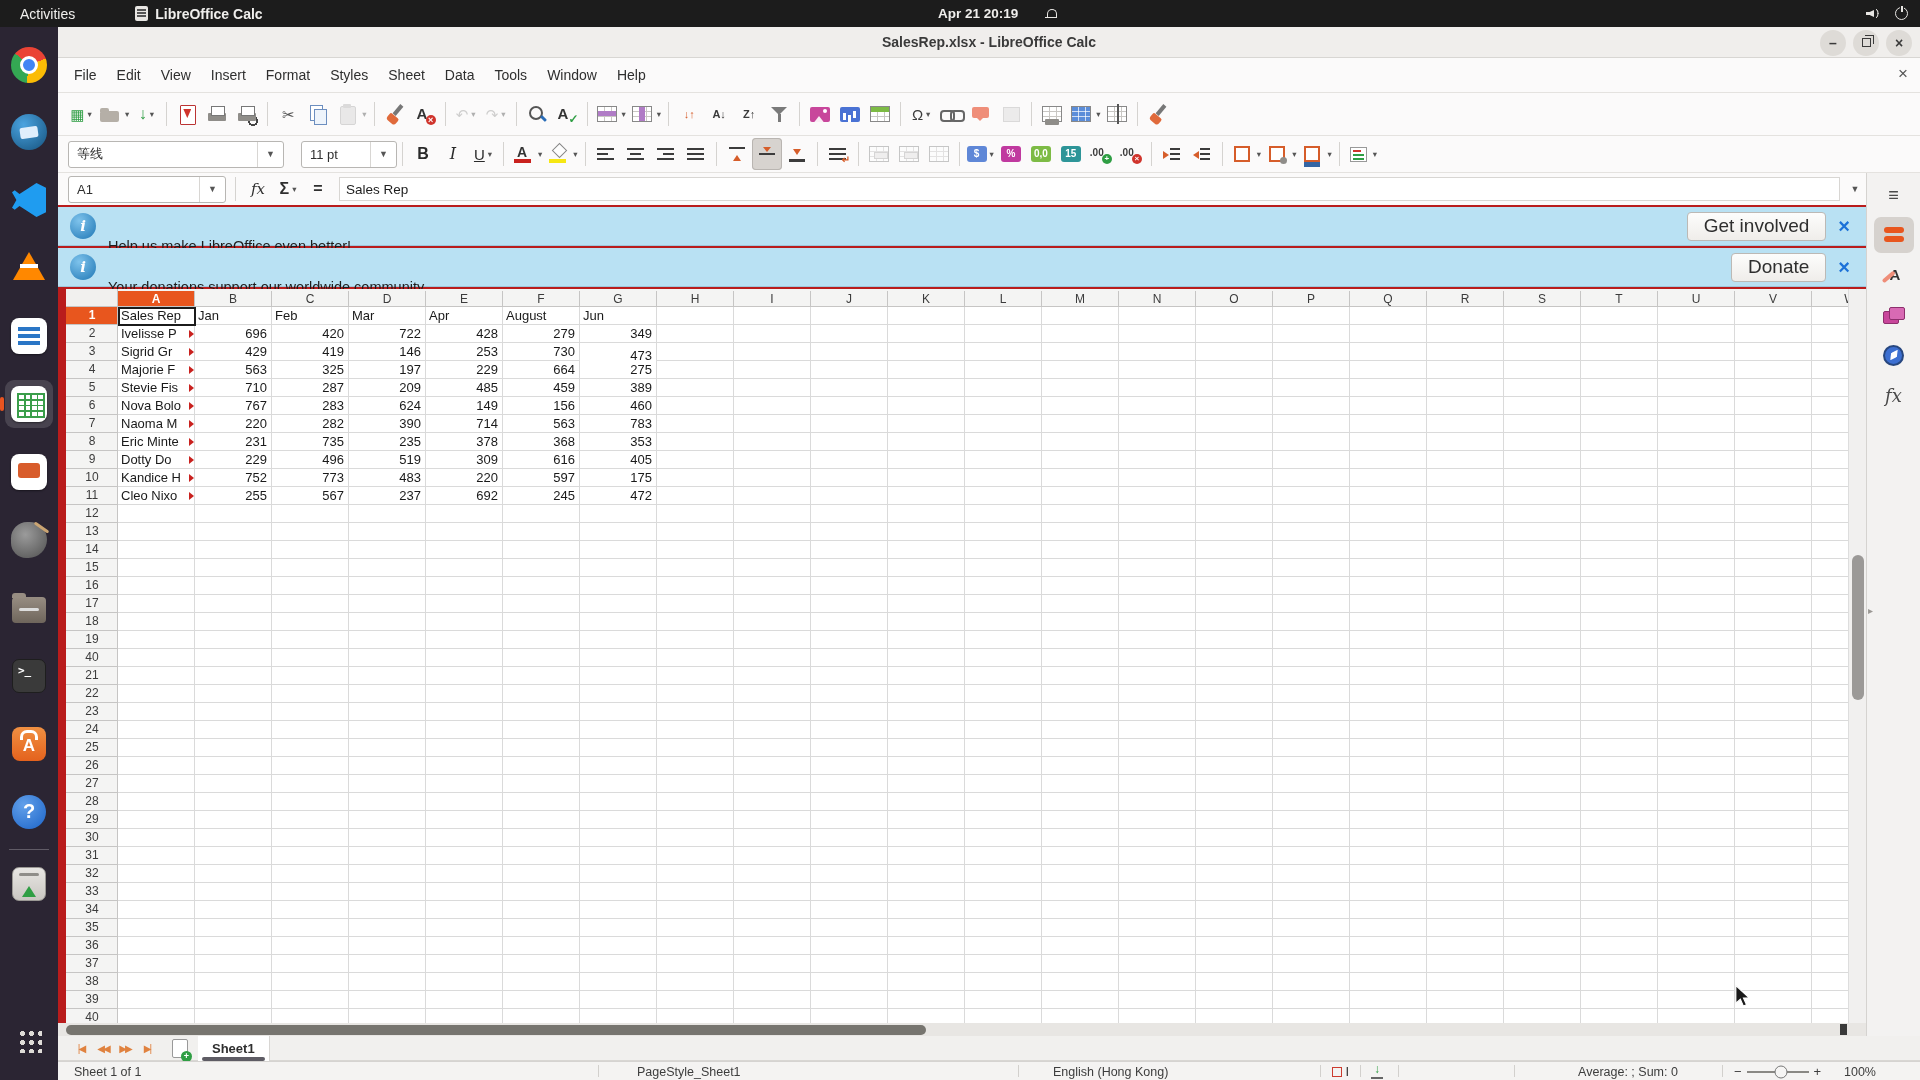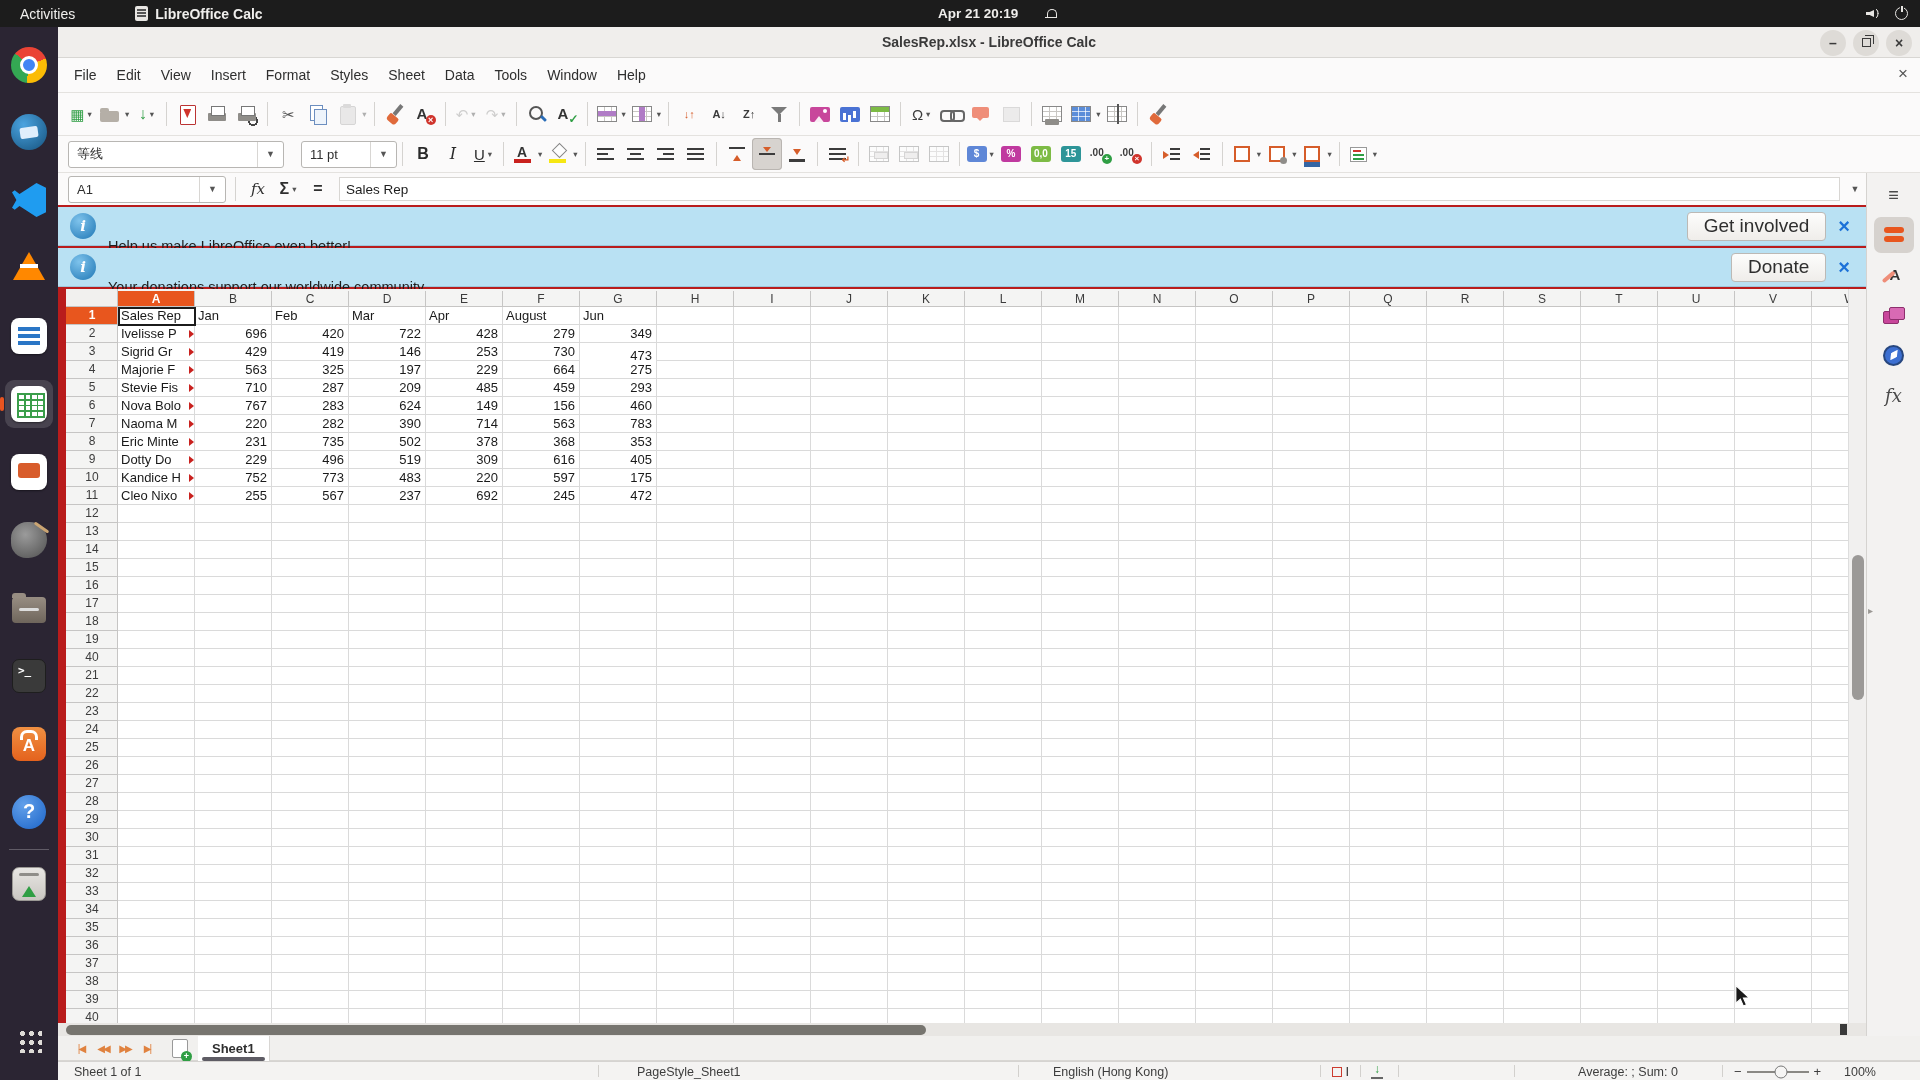--- a/index.html
+++ b/index.html
@@ -676,39 +676,39 @@
       <div class="cell num" style="left: 231px; top: 54px;">197</div>
       <div class="cell num" style="left: 308px; top: 54px;">229</div>
       <div class="cell num" style="left: 385px; top: 54px;">664</div>
       <div class="cell num" style="left: 462px; top: 54px;">275</div>
       <div class="cell txt ovf" style="left: 0px; top: 72px;">Stevie Fis</div>
       <div class="cell num" style="left: 77px; top: 72px;">710</div>
       <div class="cell num" style="left: 154px; top: 72px;">287</div>
       <div class="cell num" style="left: 231px; top: 72px;">209</div>
       <div class="cell num" style="left: 308px; top: 72px;">485</div>
       <div class="cell num" style="left: 385px; top: 72px;">459</div>
-      <div class="cell num" style="left: 462px; top: 72px;">293</div>
+      <div class="cell num" style="left: 462px; top: 72px;">389</div>
       <div class="cell txt ovf" style="left: 0px; top: 90px;">Nova Bolo</div>
       <div class="cell num" style="left: 77px; top: 90px;">767</div>
       <div class="cell num" style="left: 154px; top: 90px;">283</div>
       <div class="cell num" style="left: 231px; top: 90px;">624</div>
       <div class="cell num" style="left: 308px; top: 90px;">149</div>
       <div class="cell num" style="left: 385px; top: 90px;">156</div>
       <div class="cell num" style="left: 462px; top: 90px;">460</div>
       <div class="cell txt ovf" style="left: 0px; top: 108px;">Naoma M</div>
       <div class="cell num" style="left: 77px; top: 108px;">220</div>
       <div class="cell num" style="left: 154px; top: 108px;">282</div>
       <div class="cell num" style="left: 231px; top: 108px;">390</div>
       <div class="cell num" style="left: 308px; top: 108px;">714</div>
       <div class="cell num" style="left: 385px; top: 108px;">563</div>
       <div class="cell num" style="left: 462px; top: 108px;">783</div>
       <div class="cell txt ovf" style="left: 0px; top: 126px;">Eric Minte</div>
       <div class="cell num" style="left: 77px; top: 126px;">231</div>
       <div class="cell num" style="left: 154px; top: 126px;">735</div>
-      <div class="cell num" style="left: 231px; top: 126px;">502</div>
+      <div class="cell num" style="left: 231px; top: 126px;">235</div>
       <div class="cell num" style="left: 308px; top: 126px;">378</div>
       <div class="cell num" style="left: 385px; top: 126px;">368</div>
       <div class="cell num" style="left: 462px; top: 126px;">353</div>
       <div class="cell txt ovf" style="left: 0px; top: 144px;">Dotty Do</div>
       <div class="cell num" style="left: 77px; top: 144px;">229</div>
       <div class="cell num" style="left: 154px; top: 144px;">496</div>
       <div class="cell num" style="left: 231px; top: 144px;">519</div>
       <div class="cell num" style="left: 308px; top: 144px;">309</div>
       <div class="cell num" style="left: 385px; top: 144px;">616</div>
       <div class="cell num" style="left: 462px; top: 144px;">405</div>

